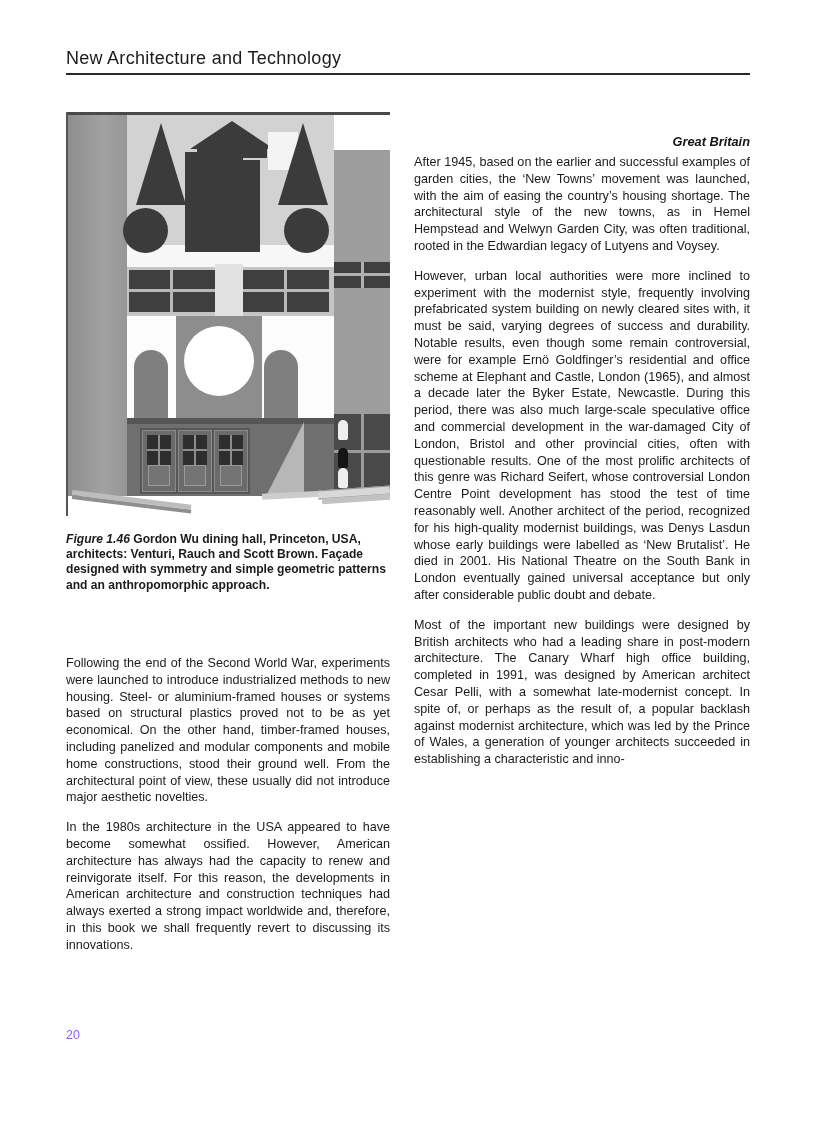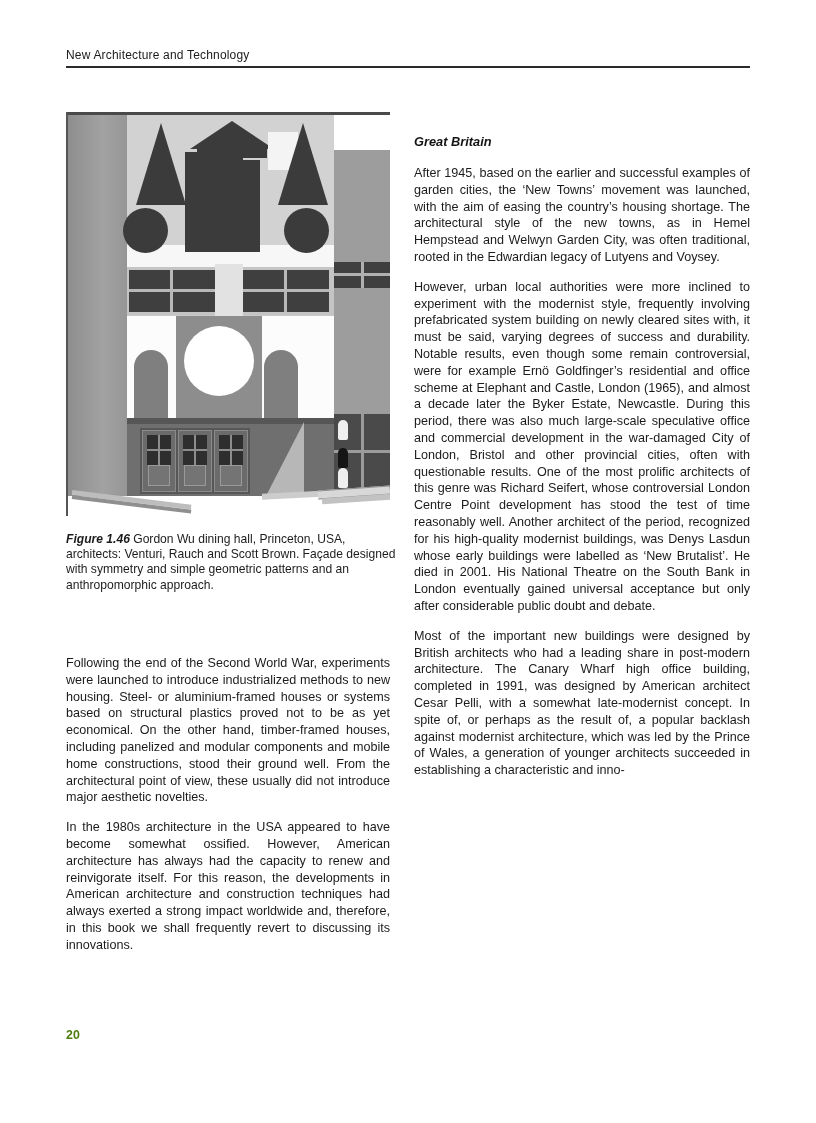--- a/index.html
+++ b/index.html
@@ -24,21 +24,21 @@
   }
 
   
   .running-head {
     position: absolute;
     left: 66px;
     top: 48px;
     width: 684px;
   }
   .running-head .rh-text {
-    font-size: 12px;
+    font-size: 18px;
     letter-spacing: 0.015em;
     color: #1b1b1b;
     display: block;
     padding-bottom: 4px;
   }
   .running-head .rh-rule {
     display: block;
     width: 100%;
     height: 1.6px;
     background: #2a2a2a;
@@ -55,26 +55,27 @@
     font-size: 12.6px;
     line-height: 16.8px;
     text-align: justify;
     color: #1b1b1b;
     -webkit-hyphens: none;
     hyphens: none;
   }
   p.body:last-child { margin-bottom: 0; }
 
   h2.subhead {
-    margin: 0 0 15px 0;
+    margin: 0 0 4px 0;
     font-size: 12.8px;
     font-style: italic;
     font-weight: bold;
     line-height: 16px;
     color: #141414;
+    text-align: right;
   }
 
   .rc-spacer { height: 26px; }
 
   
   .figure-block {
     position: absolute;
     left: 66px;
     top: 112px;
     width: 324px;
@@ -388,38 +389,38 @@
     top: 532px;
     width: 330px;
     font-size: 12.1px;
     line-height: 15.2px;
     color: #1b1b1b;
   }
   .caption .figlabel {
     font-style: italic;
     font-weight: bold;
   }
-  .caption .captext { font-weight: normal; }
+  .caption .captext { font-weight: bold; }
 
   
   .left-body {
     position: absolute;
     left: 66px;
     top: 655px;
     width: 324px;
   }
 
   
   .folio {
     position: absolute;
     left: 66px;
     top: 1028px;
     font-size: 12.4px;
-    font-weight: bold;
-    color: #4d7c0f;
+    font-weight: normal;
+    color: #8b5cf6;
   }
 </style>
 </head>
 <body>
 
 <div class="page">
 
   <div class="running-head">
     <span class="rh-text">New Architecture and Technology</span>
     <span class="rh-rule"></span>

